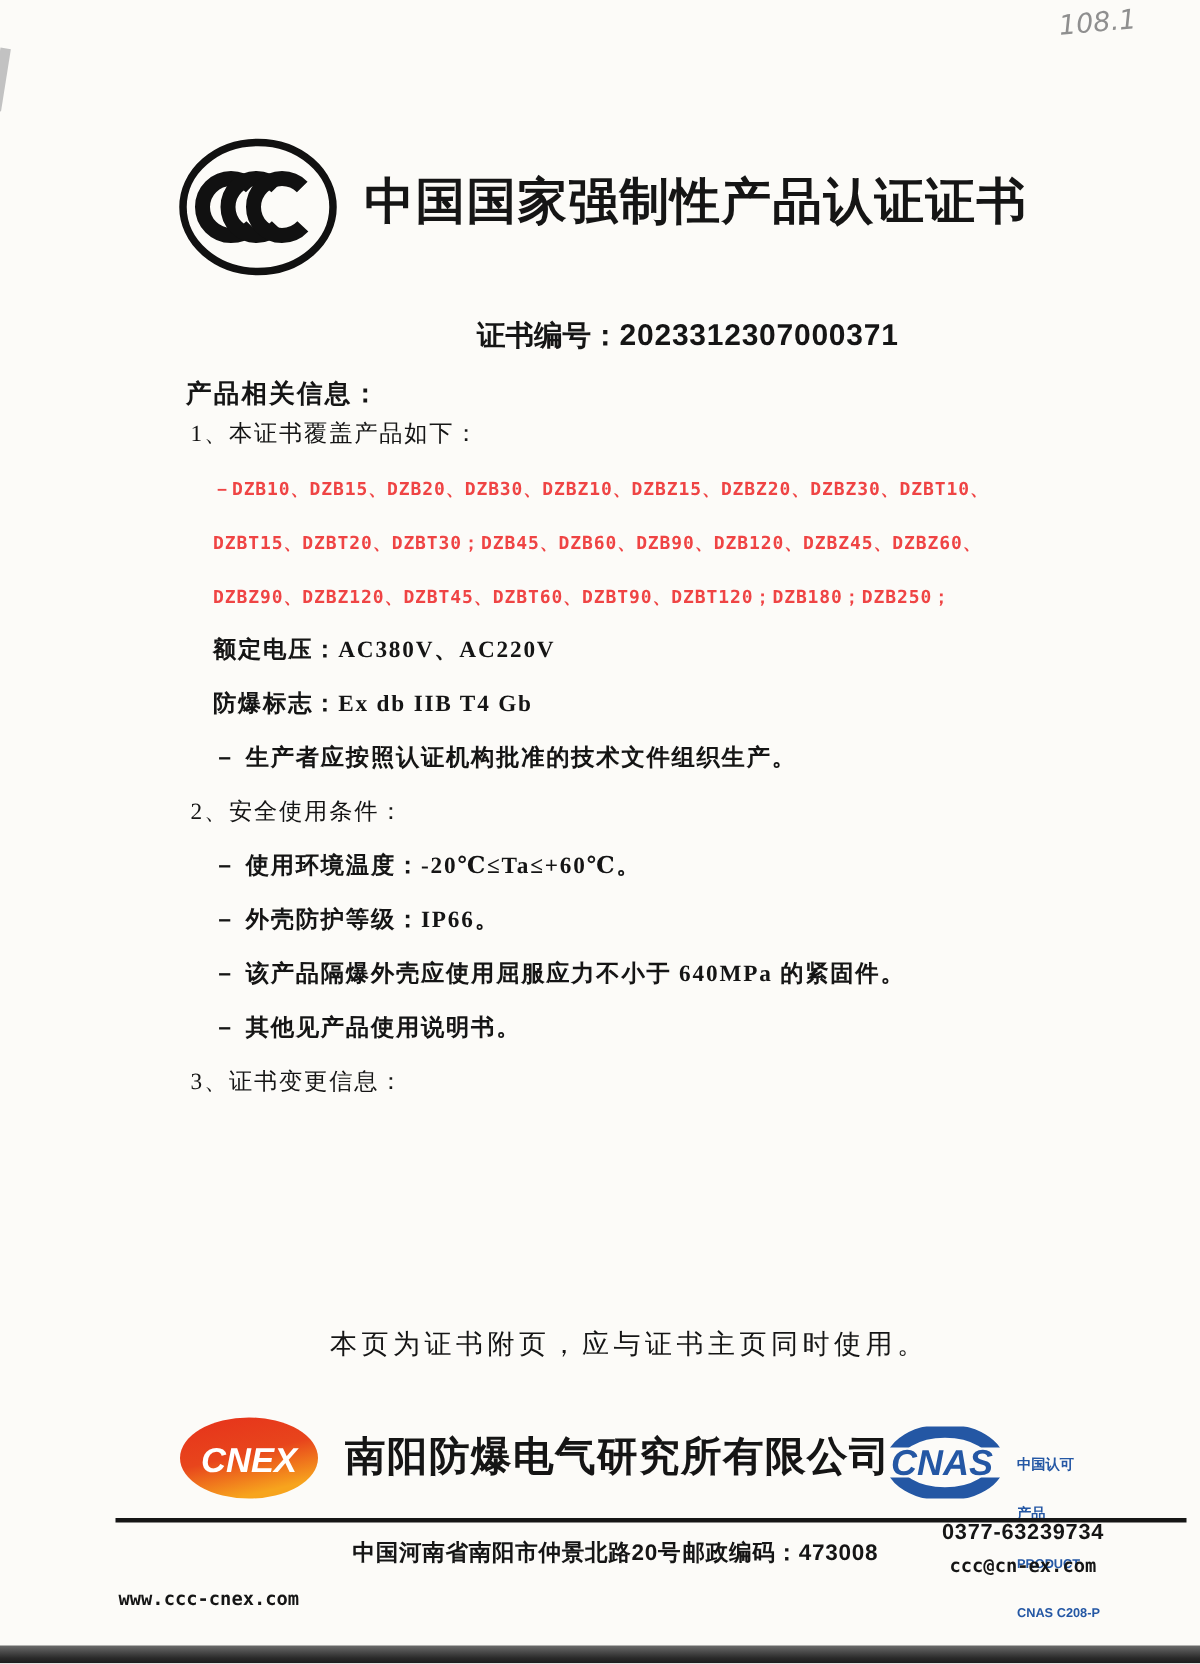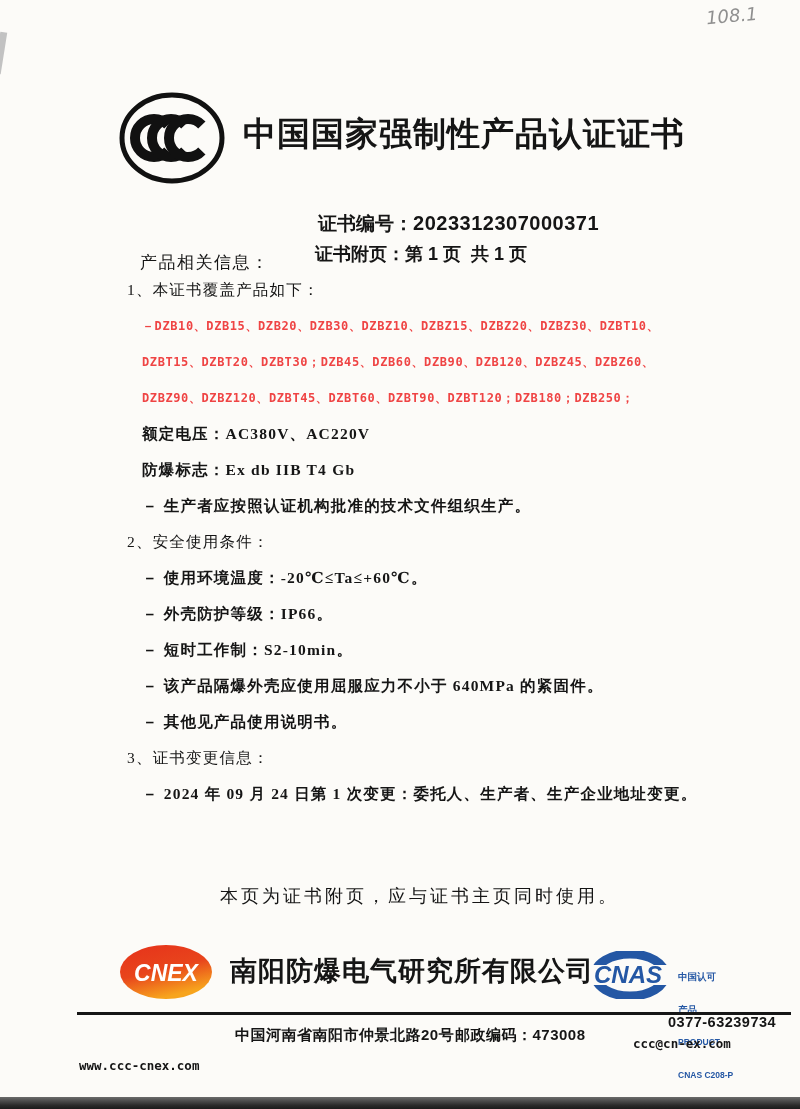--- a/index.html
+++ b/index.html
@@ -19,22 +19,22 @@
   .ccc-logo{position:absolute;left:117px;top:90px;}
   .cert-title{position:absolute;left:243px;top:112px;font-size:33px;font-weight:bold;
     letter-spacing:1px;white-space:pre;}
   .cert-number{position:absolute;left:0;right:0;top:189px;text-align:center;padding-left:96px;
     font-weight:bold;font-size:19px;white-space:pre;}
   .cert-number .num{font-size:20px;letter-spacing:0.5px;}
   .cert-pages{position:absolute;left:0;right:0;top:221px;text-align:center;padding-left:22px;
     font-weight:bold;font-size:18px;white-space:pre;}
 
   
-  .info-heading{position:absolute;left:124px;top:251px;font-size:17px;font-weight:normal;
-    letter-spacing:1.5px;margin-left:16px;}
+  .info-heading{position:absolute;left:124px;top:251px;font-size:17px;font-weight:bold;
+    letter-spacing:1.5px;}
   .lines{position:absolute;left:0;top:272px;width:100%;}
   .line{height:36px;line-height:36px;font-size:15.5px;letter-spacing:1.2px;white-space:pre;
     font-family:"Liberation Serif","DejaVu Serif",serif;}
   .sec{padding-left:127px;}
   .item{padding-left:142px;font-weight:bold;}
   .mono{font-family:"DejaVu Sans Mono","Liberation Mono",monospace;font-size:12px;
     letter-spacing:0.6px;font-weight:bold;color:#ef4444;}
 
   .notice{position:absolute;left:0;right:0;top:884px;text-align:center;font-size:18px;
     letter-spacing:3px;white-space:pre;font-family:"Liberation Serif","DejaVu Serif",serif;padding-left:39px;}
@@ -48,21 +48,21 @@
     font-weight:bold;font-size:8.5px;line-height:11px;white-space:pre;}
   .cnas-caption .cn{font-size:9.5px;}
 
   .divider{position:absolute;left:77px;top:1012px;width:714px;height:3px;background:#161616;}
 
   
   .web-block{position:absolute;left:79px;top:1018px;font-family:"DejaVu Sans Mono","Liberation Mono",monospace;
     font-size:12.5px;font-weight:bold;line-height:19px;white-space:pre;}
   .address{position:absolute;left:235px;top:1026px;font-size:15px;font-weight:bold;letter-spacing:0.5px;white-space:pre;}
   .postcode{position:absolute;left:455px;top:1026px;font-size:15px;font-weight:bold;letter-spacing:0.5px;white-space:pre;}
-  .phone{position:absolute;left:628px;top:1014px;font-size:14.5px;font-weight:bold;letter-spacing:0.5px;white-space:pre;margin-left:40px;}
+  .phone{position:absolute;left:628px;top:1014px;font-size:14.5px;font-weight:bold;letter-spacing:0.5px;white-space:pre;}
   .email{position:absolute;left:633px;top:1036px;font-family:"DejaVu Sans Mono","Liberation Mono",monospace;
     font-size:12.5px;font-weight:bold;white-space:pre;}
 </style>
 </head>
 <body>
 
 <div class="page">
 
   <div class="edge-mark"></div>
 
@@ -76,42 +76,37 @@
       <circle cx="71" cy="48" r="19" fill="none" stroke="#111" stroke-width="10" pathLength="100" stroke-dasharray="76 24" stroke-dashoffset="-12"></circle>
     </svg>
   </div>
 
   <div class="cert-title">中国国家强制性产品认证证书</div>
 
   <div class="cert-number">
     <span>证书编号：</span><span class="num">2023312307000371</span>
   </div>
 
-  <div class="cert-pages">
-    <span>证书附页：</span><span>第 1 页  共 1 页</span>
-  </div>
 
   <div class="info-heading">产品相关信息：</div>
 
   <div class="lines">
     <div class="line sec">1、本证书覆盖产品如下：</div>
     <div class="line item mono">－DZB10、DZB15、DZB20、DZB30、DZBZ10、DZBZ15、DZBZ20、DZBZ30、DZBT10、</div>
     <div class="line item mono">DZBT15、DZBT20、DZBT30；DZB45、DZB60、DZB90、DZB120、DZBZ45、DZBZ60、</div>
     <div class="line item mono">DZBZ90、DZBZ120、DZBT45、DZBT60、DZBT90、DZBT120；DZB180；DZB250；</div>
     <div class="line item">额定电压：AC380V、AC220V</div>
     <div class="line item">防爆标志：Ex db IIB T4 Gb</div>
     <div class="line item">－ 生产者应按照认证机构批准的技术文件组织生产。</div>
     <div class="line sec">2、安全使用条件：</div>
     <div class="line item">－ 使用环境温度：-20℃≤Ta≤+60℃。</div>
     <div class="line item">－ 外壳防护等级：IP66。</div>
-    <div class="line item">－ 短时工作制：S2-10min。</div>
     <div class="line item">－ 该产品隔爆外壳应使用屈服应力不小于 640MPa 的紧固件。</div>
     <div class="line item">－ 其他见产品使用说明书。</div>
     <div class="line sec">3、证书变更信息：</div>
-    <div class="line item">－ 2024 年 09 月 24 日第 1 次变更：委托人、生产者、生产企业地址变更。</div>
   </div>
 
   <div class="notice">本页为证书附页，应与证书主页同时使用。</div>
 
   <div class="cnex-logo">
     <svg width="98" height="60" viewBox="0 0 98 60">
       <defs>
         <linearGradient id="cnexg" x1="0" y1="0" x2="0.4" y2="1">
           <stop offset="0" stop-color="#e6321b"></stop>
           <stop offset="0.55" stop-color="#e8451c"></stop>

